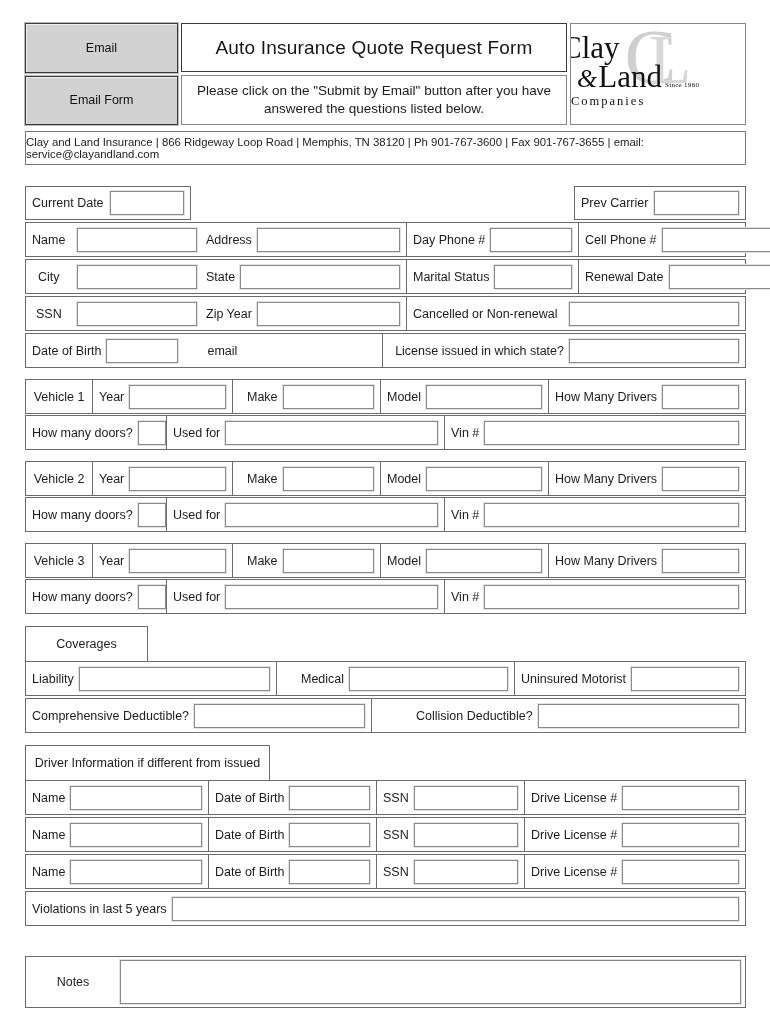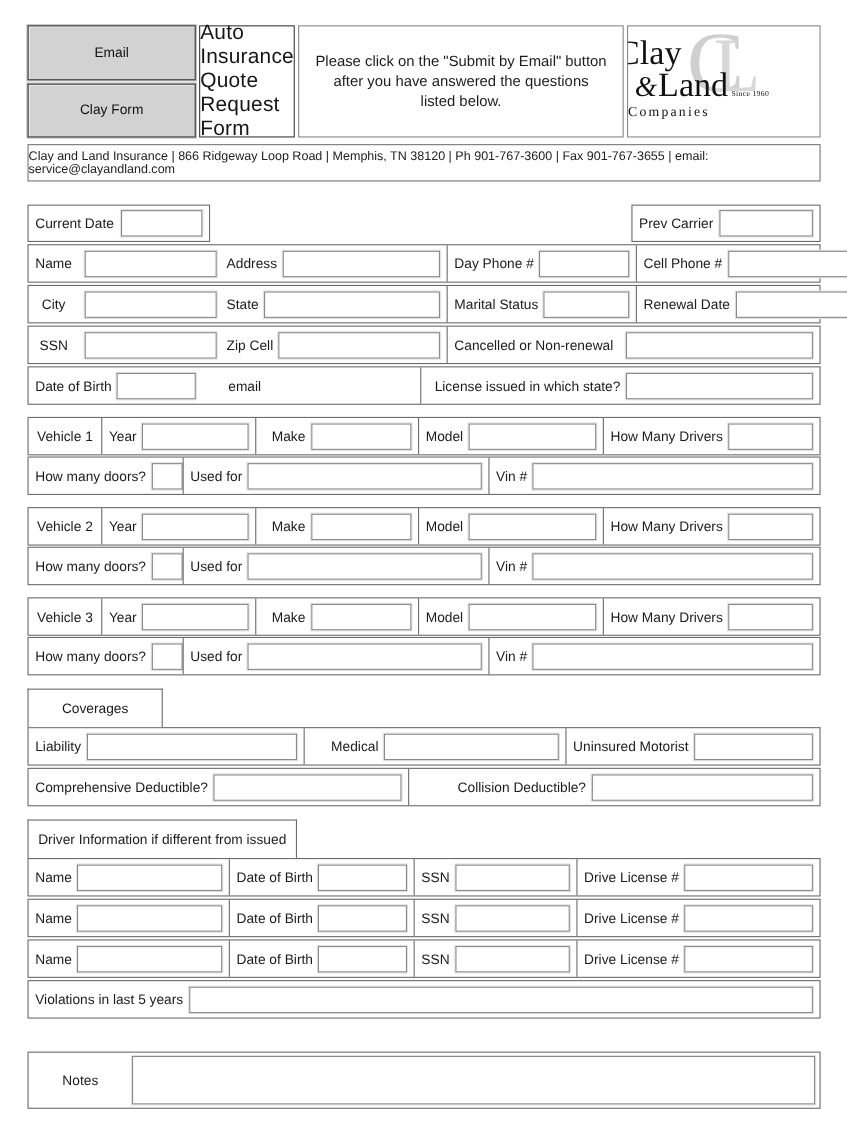--- a/index.html
+++ b/index.html
@@ -3,21 +3,21 @@
 <meta charset="utf-8">
 <style>
   html,body{margin:0;padding:0;background:#fff;}
   body{width:770px;height:1024px;position:relative;font-family:"Liberation Sans",sans-serif;color:#1c1c1c;overflow:hidden;}
   .page{position:absolute;left:25px;top:23px;width:721px;}
 
   
   .header{display:flex;gap:3px;height:102px;}
   .hdr-left{width:153px;display:flex;flex-direction:column;gap:3px;}
   .hdr-btn{flex:1;background:#d2d2d2;border:1px solid #3a3a3a;box-shadow:inset 1px 1px 0 #eee, 0 0 0 1px #bbb;font-family:"Liberation Sans",sans-serif;font-size:12.5px;color:#111;cursor:pointer;}
-  .hdr-mid{width:386px;display:flex;flex-direction:row;gap:3px;}
+  .hdr-mid{width:386px;display:flex;flex-direction:column;gap:3px;}
   .title-cell{flex:0 0 47px;border:1px solid #3a3a3a;display:flex;align-items:center;justify-content:center;font-size:19px;letter-spacing:.2px;color:#161616;}
   .instr-cell{flex:1;border:1px solid #888;display:flex;align-items:center;justify-content:center;text-align:center;font-size:13.5px;line-height:1.35;padding:2px 14px;box-sizing:border-box;}
   .logo-cell{flex:1;border:1px solid #888;position:relative;overflow:hidden;}
   .logo-wm{position:absolute;left:50%;top:-6px;transform:translateX(-50%);font-family:"Liberation Serif",serif;color:#cfcfcf;font-size:78px;line-height:1;z-index:0;}
   .logo-wm .wm2{margin-left:-28px;font-size:70px;color:#d8d8d8;}
   .logo-text{position:relative;z-index:1;text-align:left;font-family:"Liberation Serif",serif;color:#111;padding-top:9px;}
   .logo-line1{font-size:31px;line-height:.95;margin-left:-10px;}
   .logo-line2{font-size:31px;line-height:.95;margin-left:6px;}
   .logo-line2 .amp{font-style:italic;font-size:26px;margin-right:1px;}
   .since{font-size:7px;vertical-align:baseline;margin-left:3px;letter-spacing:.3px;}
@@ -56,21 +56,21 @@
   .notes-box .ta{flex:1;height:44px;margin-right:4px;}
 </style>
 </head>
 <body>
 
 <div class="page">
 
   <div class="header">
     <div class="hdr-left">
       <button class="hdr-btn">Email</button>
-      <button class="hdr-btn">Clay Form</button>
+      <button class="hdr-btn">Email Form</button>
     </div>
     <div class="hdr-mid">
       <div class="title-cell">Auto Insurance Quote Request Form</div>
       <div class="instr-cell">Please click on the "Submit by Email" button after you have answered the questions listed below.</div>
     </div>
     <div class="logo-cell">
       <div class="logo-wm"><span>C</span><span class="wm2">L</span></div>
       <div class="logo-text">
         <div class="logo-line1">Clay</div>
         <div class="logo-line2"><span class="amp">&amp;</span><span>Land</span><span class="since">Since 1960</span></div>
@@ -123,21 +123,21 @@
     <div class="fcell c3">
       <span class="lbl">Renewal Date</span>
       <input class="fi flex1" style="">
     </div>
   </div>
 
   <div class="frow">
     <div class="fcell c1">
       <span class="lbl" style="width:40px;padding-left:4px;box-sizing:border-box">SSN</span>
       <input class="fi" style="width: 120px;">
-      <span class="lbl" style="margin-left:4px">Zip Cell</span>
+      <span class="lbl" style="margin-left:4px">Zip Year</span>
       <input class="fi flex1" style="">
     </div>
     <div class="fcell c23 sbet">
       <span class="lbl">Cancelled or Non-renewal</span>
       <input class="fi" style="width: 170px;">
     </div>
   </div>
 
   <div class="frow">
     <div class="fcell c1">

